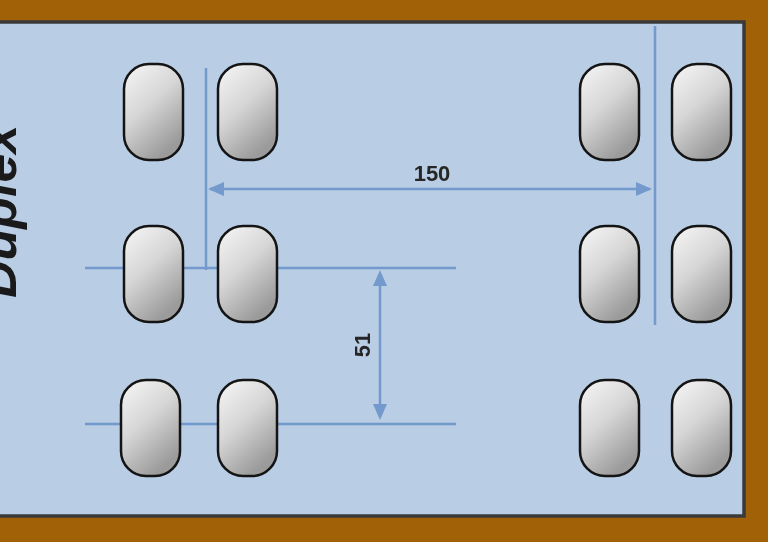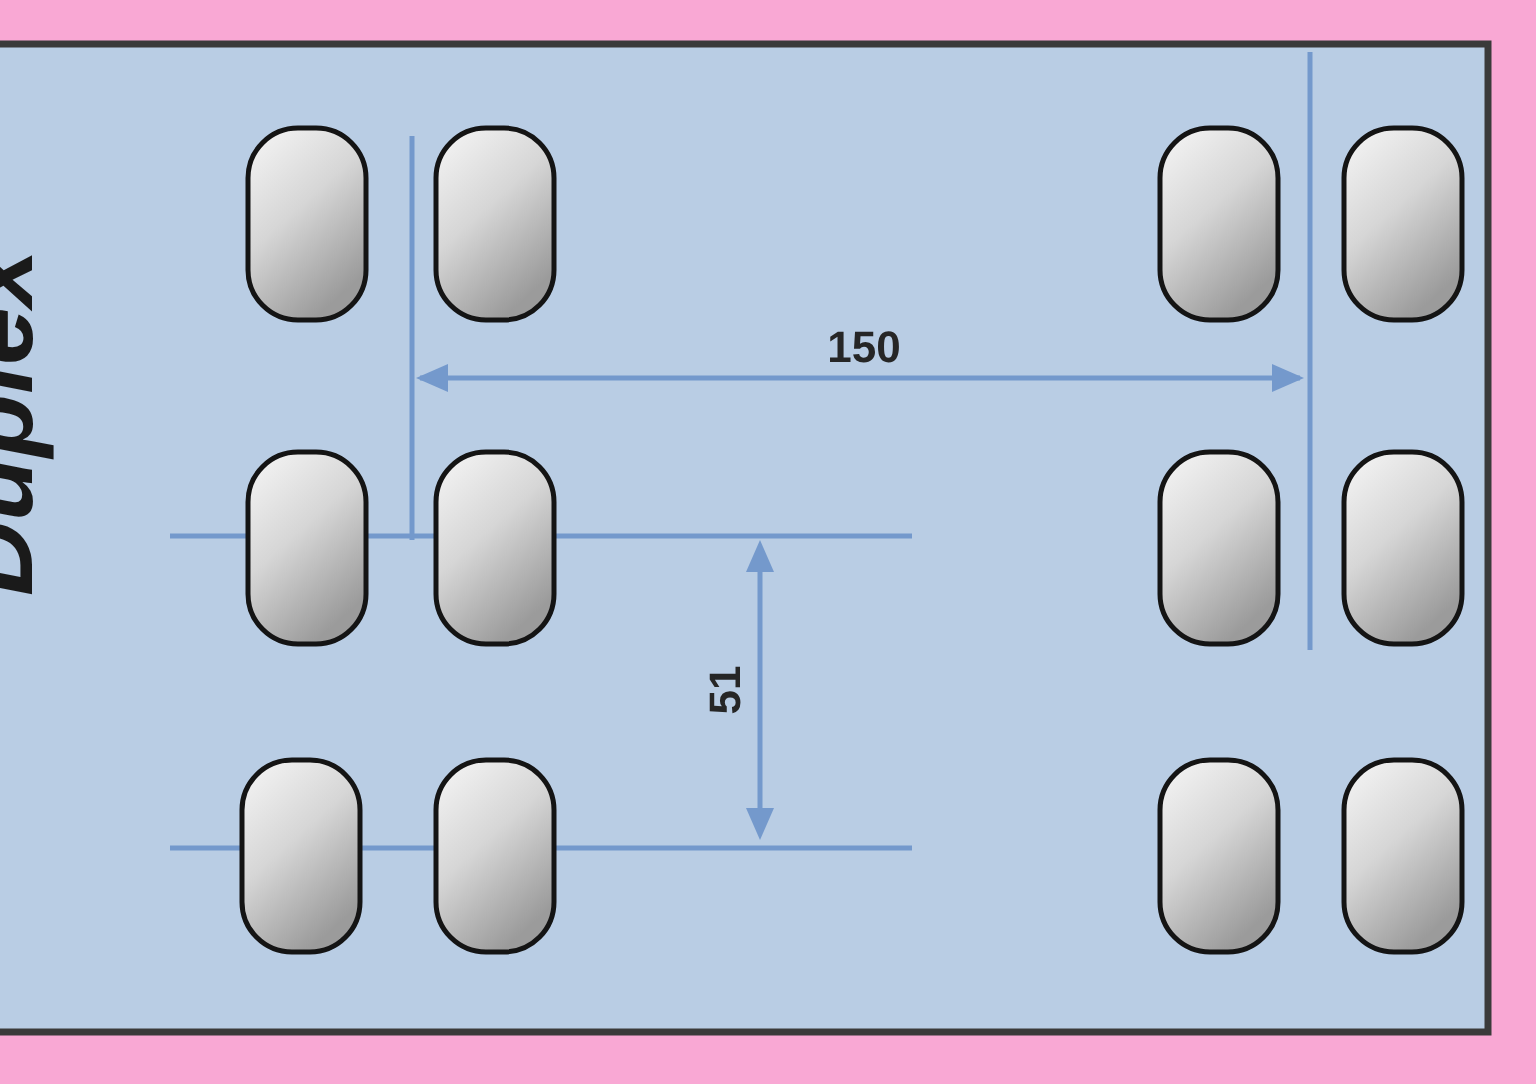--- a/index.html
+++ b/index.html
@@ -7,21 +7,21 @@
     --panel-border:#3a3a3a;
     --line:#7499cc;
     --slot-stroke:#141414;
     --label:#262626;
   }
   html,body{margin:0;padding:0;background:#ffffff;}
   #stage{
     position:relative;
     width:768px;height:542px;
     overflow:hidden;
-    background:#f9a8d4;
+    background:#a16207;
     font-family:"Liberation Sans", sans-serif;
   }
   svg{display:block;}
   .panel{fill:var(--panel-fill);stroke:var(--panel-border);stroke-width:3.5;}
   .refline{stroke:var(--line);stroke-width:2.5;fill:none;}
   .dimline{stroke:var(--line);stroke-width:2.5;fill:none;}
   .arrowhead{fill:var(--line);stroke:none;}
   .slot{stroke:var(--slot-stroke);stroke-width:2.5;}
   .dim-label{
     fill:var(--label);

